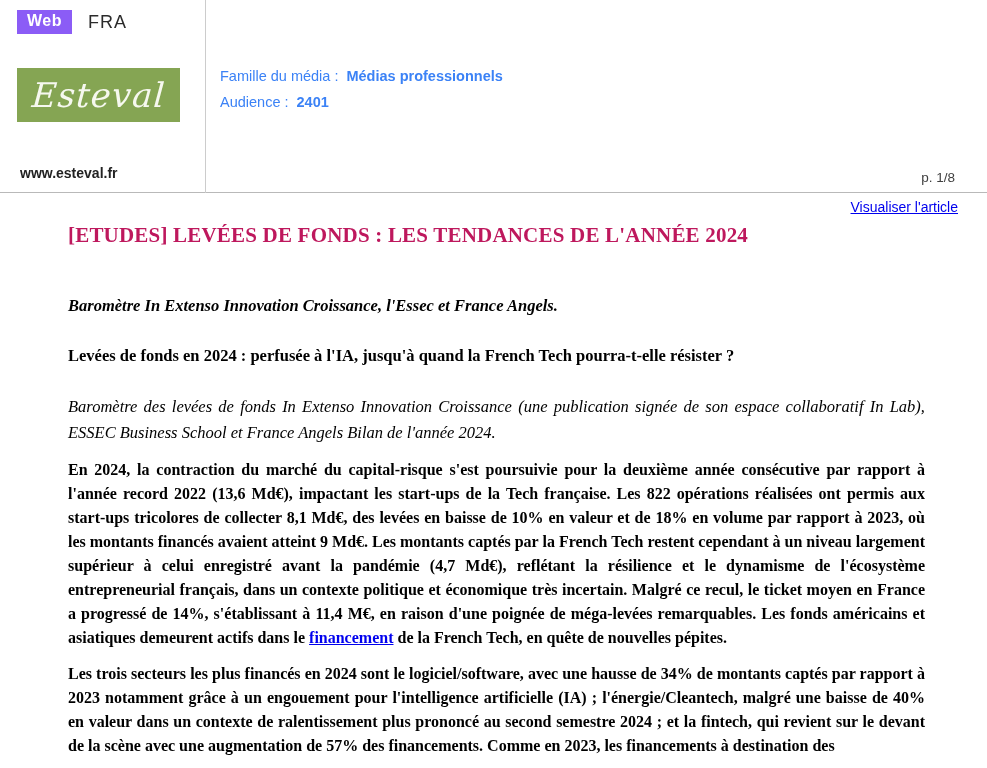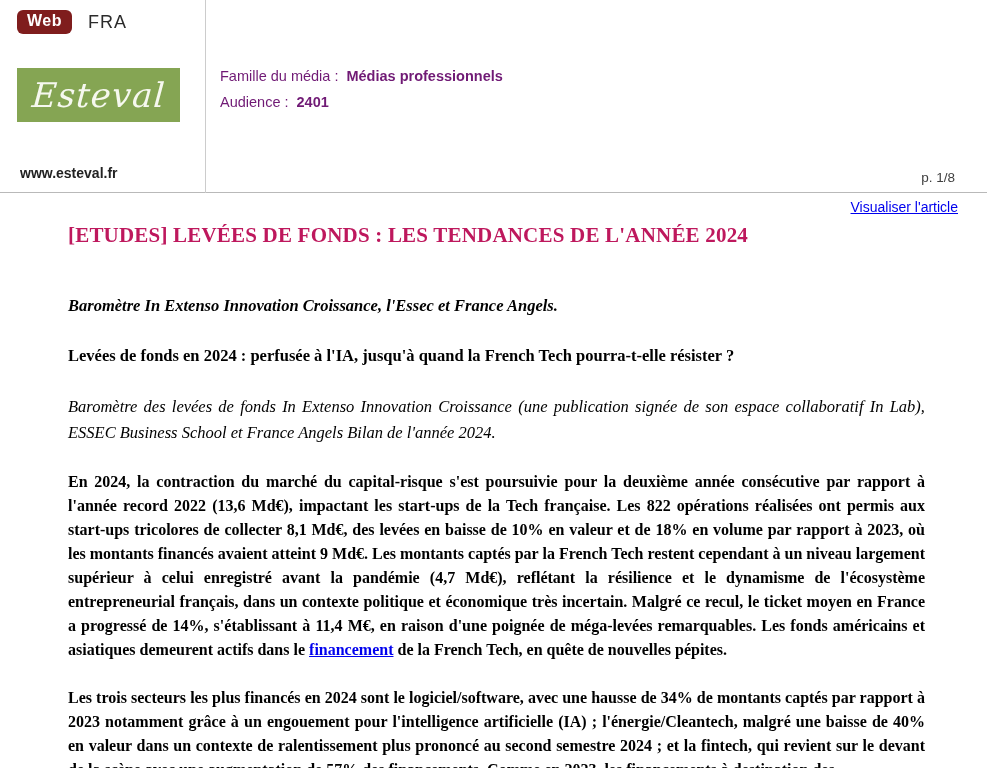--- a/index.html
+++ b/index.html
@@ -26,26 +26,26 @@
     left: 205px; top: 0;
     width: 1px; height: 193px;
     background: #cccccc;
   }
   .badge-row {
     position: absolute;
     left: 17px; top: 10px;
     display: flex; align-items: center; gap: 16px;
   }
   .web-badge {
-    background: #7f1d1d;
+    background: #8b5cf6;
     color: #ffffff;
     font-weight: bold;
     font-size: 16px;
     padding: 2px 10px 4px 10px;
-    border-radius: 6px;
+    border-radius: 0;
     letter-spacing: 0.5px;
   }
   .lang-label {
     font-size: 18px;
     color: #2b2b2b;
     letter-spacing: 1px;
   }
   .logo {
     position: absolute;
     left: 17px; top: 68px;
@@ -65,21 +65,21 @@
     position: absolute;
     left: 20px; top: 165px;
     font-weight: bold;
     font-size: 14px;
     color: #222222;
   }
   .meta-block {
     position: absolute;
     left: 220px; top: 68px;
     font-size: 14.5px;
-    color: #701a75;
+    color: #3b82f6;
   }
   .meta-row { margin-bottom: 10px; }
   .meta-label { font-weight: normal; }
   .meta-value { font-weight: bold; margin-left: 8px; }
   .right-meta {
     position: absolute;
     left: 797px; top: 62px;
     font-size: 14px;
     color: #1c1c1c;
   }
@@ -131,21 +131,21 @@
   }
   .lede {
     margin-top: 28px;
     font-family: "Liberation Serif", serif;
     font-style: italic;
     font-size: 16.5px;
     line-height: 26px;
     text-align: justify;
   }
   .body-para {
-    margin-top: 24px;
+    margin-top: 12px;
     font-family: "Liberation Serif", serif;
     font-weight: bold;
     font-size: 16px;
     line-height: 24px;
     text-align: justify;
   }
   .body-para a {
     color: #0000ee;
     text-decoration: underline;
     font-weight: bold;

